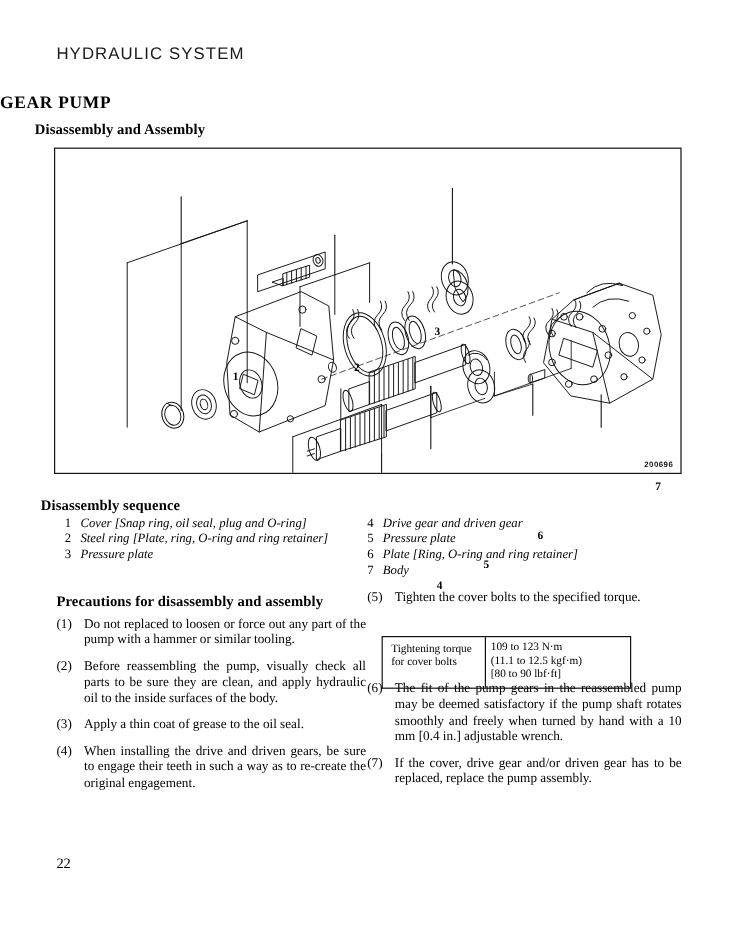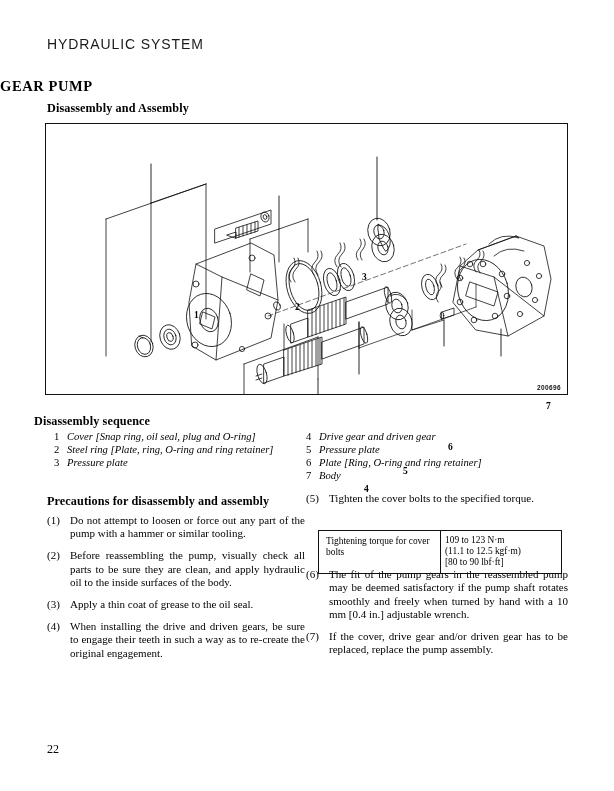--- a/index.html
+++ b/index.html
@@ -17,21 +17,21 @@
   }
 
   .doc-title{
     position:absolute;left:0;right:0;top:78px;text-align:left;
     font-size:14.5px;font-weight:bold;letter-spacing:.6px;
   }
 
   .section-h{
     position:absolute;font-weight:bold;font-size:12.2px;letter-spacing:.1px;
   }
-  #h-disassembly-assembly{left:47px;top:101px;}
+  #h-disassembly-assembly{left:29px;top:101px;}
   #h-disassembly-seq{left:34px;top:414px;}
   #h-precautions{left:47px;top:494px;}
 
   
   .figure{
     position:absolute;left:45px;top:123px;width:523px;height:272px;
     border:1px solid #111;box-sizing:border-box;background:#fff;
   }
   .fig-code{
     position:absolute;right:6px;bottom:3px;
@@ -56,34 +56,34 @@
   .prec-col{position:absolute;font-size:11px;line-height:13.4px;}
   #prec-left{left:47px;top:514px;width:258px;}
   #prec-right{left:306px;top:492px;width:262px;}
   .prec-item{display:flex;margin-bottom:8.5px;}
   .prec-num{width:23px;flex:0 0 23px;}
   .prec-txt{flex:1;text-align:justify;}
   #prec-right .prec-txt{text-align:justify;}
 
   
   .torque-table{
-    position:absolute;left:318px;top:530px;width:244px;
+    position:absolute;left:318px;top:530px;width:208px;
     border:1.4px solid #111;box-sizing:border-box;
     display:flex;font-size:9.4px;line-height:11.2px;
   }
   .tq-label{
     flex:1;padding:5px 4px 5px 7px;border-right:1.4px solid #111;
   }
   .tq-value{
     width:112px;flex:0 0 112px;padding:4px 4px 4px 4px;text-align:left;
   }
   .tq-value div{white-space:nowrap;}
 
   .page-number{
-    position:absolute;left:47px;top:742px;font-size:12px;
+    position:absolute;left:47px;top:712px;font-size:12px;
   }
 </style>
 </head>
 <body>
 
 <div class="page">
 
   <div class="running-head">HYDRAULIC SYSTEM</div>
 
   <div class="doc-title">GEAR PUMP</div>
@@ -277,21 +277,21 @@
       <span class="seq-num">7</span>
       <span class="seq-txt">Body</span>
     </div>
   </div>
 
   <div class="section-h" id="h-precautions">Precautions for disassembly and assembly</div>
 
   <div class="prec-col" id="prec-left">
     <div class="prec-item">
       <span class="prec-num">(1)</span>
-      <span class="prec-txt">Do not attempt to loosen or force out any part of the pump with a hammer or similar tooling.</span>
+      <span class="prec-txt">Do not replaced to loosen or force out any part of the pump with a hammer or similar tooling.</span>
     </div>
     <div class="prec-item">
       <span class="prec-num">(2)</span>
       <span class="prec-txt">Before reassembling the pump, visually check all parts to be sure they are clean, and apply hydraulic oil to the inside surfaces of the body.</span>
     </div>
     <div class="prec-item">
       <span class="prec-num">(3)</span>
       <span class="prec-txt">Apply a thin coat of grease to the oil seal.</span>
     </div>
     <div class="prec-item">

